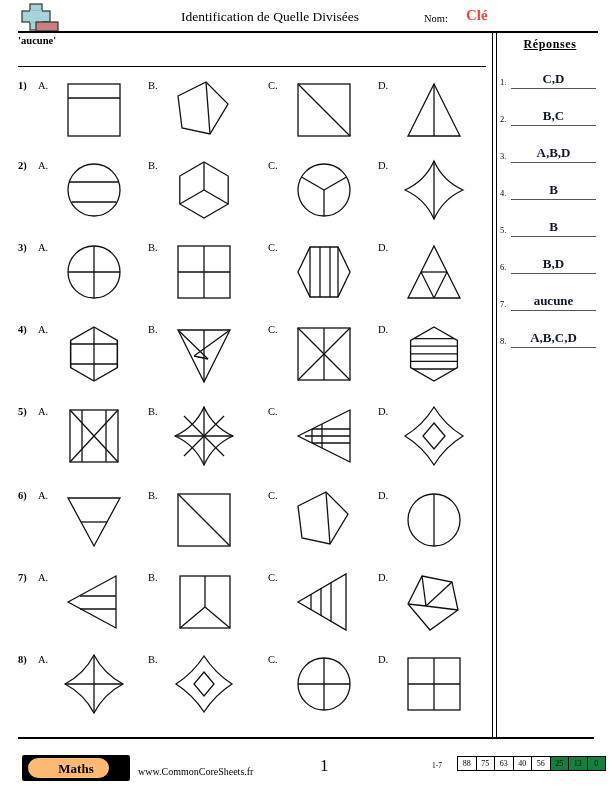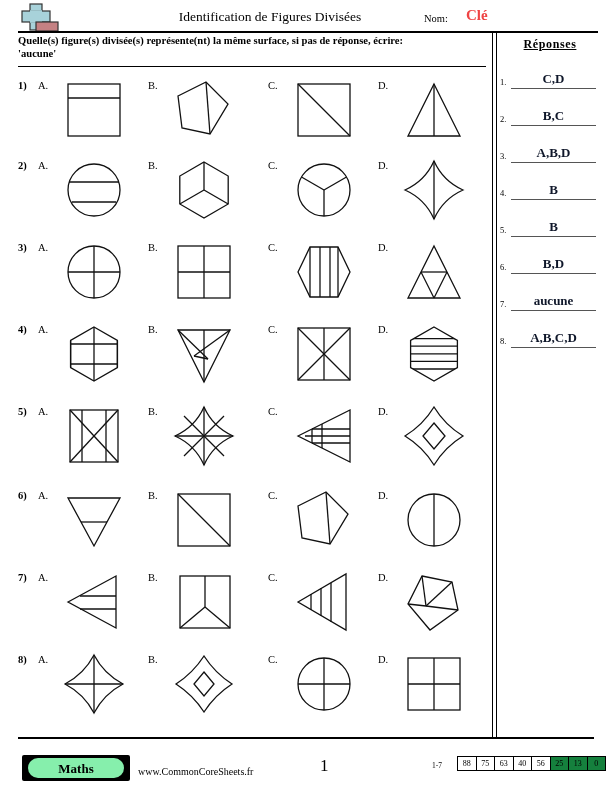--- a/index.html
+++ b/index.html
@@ -37,21 +37,21 @@
   .prob-row{position:absolute;left:18px;width:470px;height:80px;}
   .prob-num{position:absolute;left:0px;top:6px;font-size:10.5px;font-weight:bold;}
   .choice{position:absolute;top:0;width:110px;height:78px;}
   .choice-letter{position:absolute;left:0px;top:6px;font-size:10.5px;}
   .fig{position:absolute;left:22px;top:0px;width:86px;height:76px;}
   .fig svg{display:block;}
 
   
   #footer-rule{position:absolute;left:18px;top:737px;width:576px;height:2px;background:#000;}
   #math-badge{position:absolute;left:22px;top:755px;width:108px;height:26px;background:#000;border-radius:2px;}
-  #math-badge-inner{position:absolute;left:6px;top:3px;width:96px;height:20px;background:#86efac;border-radius:10px;}
+  #math-badge-inner{position:absolute;left:6px;top:3px;width:81px;height:20px;background:#fdba74;border-radius:10px;}
   #math-badge-text{position:absolute;left:0;top:3px;width:96px;text-align:center;font-size:13px;font-weight:bold;font-family:"Liberation Serif",serif;}
   #site-url{position:absolute;left:138px;top:766px;font-size:10px;font-family:"Liberation Serif",serif;}
   #page-number{position:absolute;left:320px;top:756px;font-size:17px;font-family:"Liberation Serif",serif;}
   #score-range{position:absolute;left:432px;top:761px;font-size:7.5px;}
   #score-boxes{position:absolute;left:457px;top:756px;display:flex;border:1px solid #000;}
   .score-box{width:17.5px;height:13px;border-right:1px solid #000;font-size:8px;text-align:center;line-height:13px;font-family:"Liberation Serif",serif;}
   .score-box:last-child{border-right:none;}
   .score-box.hl{background:#15803d;}
 </style>
 </head>
@@ -61,28 +61,27 @@
   <div id="logo">
     <svg width="58" height="30" viewBox="0 0 58 30">
       <rect x="12" y="1" width="12" height="26" fill="#a8d2da" stroke="#333" stroke-width="1.2"></rect>
       <rect x="4" y="8" width="28" height="11" fill="#a8d2da" stroke="#333" stroke-width="1.2"></rect>
       <rect x="12" y="8" width="12" height="11" fill="#a8d2da" stroke="none"></rect>
       <line x1="12" y1="8" x2="24" y2="8" stroke="#a8d2da" stroke-width="1.6"></line>
       <line x1="12" y1="19" x2="24" y2="19" stroke="#a8d2da" stroke-width="1.6"></line>
       <rect x="18" y="19" width="22" height="9" fill="#c58183" stroke="#333" stroke-width="1.2"></rect>
     </svg>
   </div>
-  <div id="title">Identification de Figures Divisées</div>
+  <div id="title">Identification de Quelle Divisées</div>
   <div id="name-label">Nom:</div>
   <div id="name-value">Clé</div>
 </div>
 <div id="header-rule"></div>
 
 <div id="instructions">
-  <span id="instr-line1">Quelle(s) figure(s) divisée(s) représente(nt) la même surface, si pas de réponse, écrire:</span>
   <span id="instr-line2">'aucune'</span>
 </div>
 <div id="instr-rule"></div>
 
 <div class="vdiv" id="vdiv-a"></div>
 <div class="vdiv" id="vdiv-b"></div>
 <div id="ans-header-rule"></div>
 
 <div id="answers">
   <div id="answers-title">Réponses</div>

